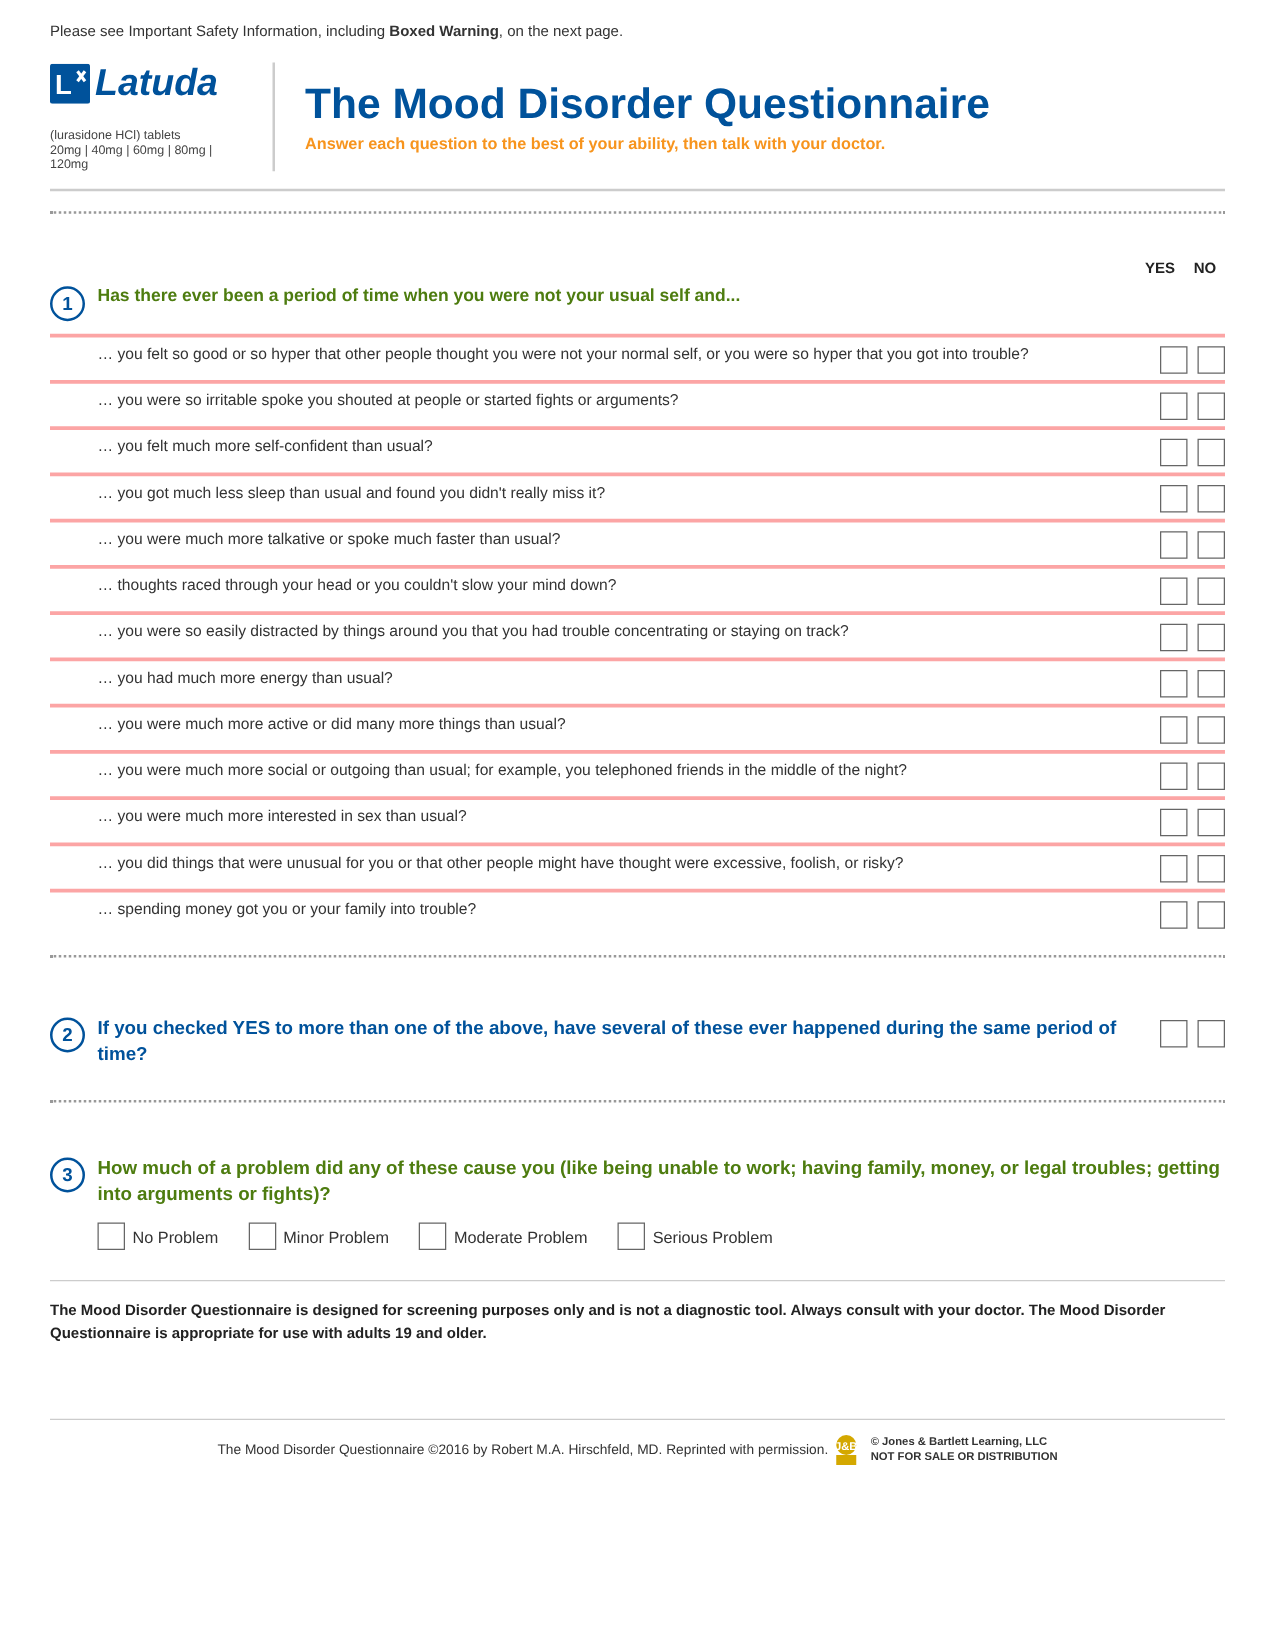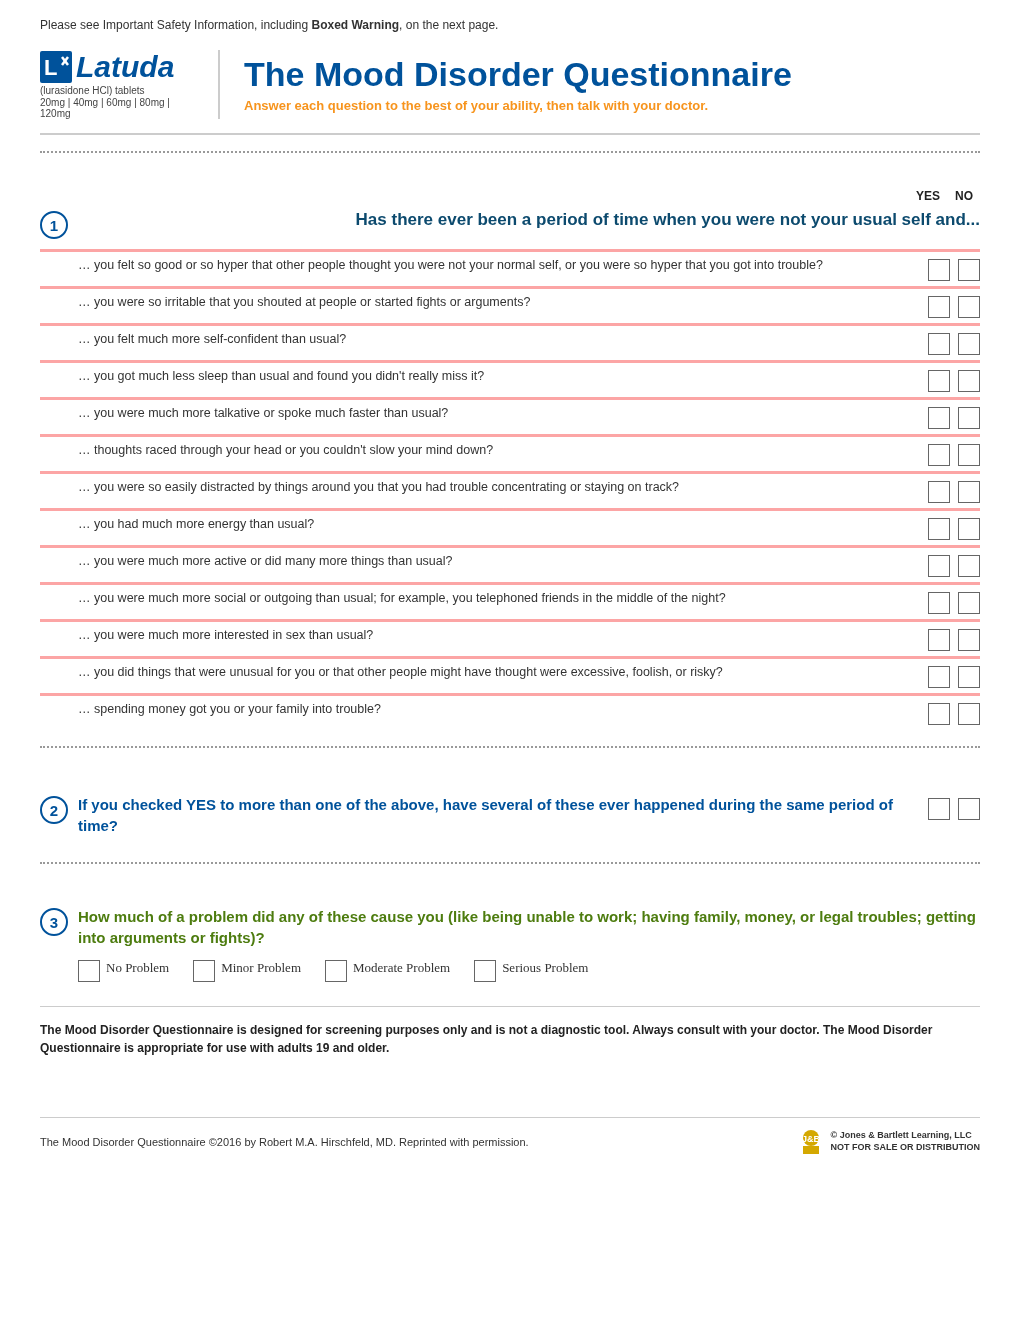--- a/index.html
+++ b/index.html
@@ -42,21 +42,21 @@
       align-items: center;
       gap: 4px;
     }
     .logo-latuda .logo-icon {
       width: 32px;
       height: 32px;
     }
     .logo-sub {
       font-size: 10px;
       color: #444;
-      margin-top: 0;
+      margin-top: 18px;
       line-height: 1.3;
     }
     .logo-dosages {
       font-size: 10px;
       color: #444;
     }
     .title-area {
       flex: 1;
     }
     .title-main {
@@ -98,26 +98,25 @@
       color: #00529b;
       font-weight: bold;
       font-size: 15px;
       display: flex;
       align-items: center;
       justify-content: center;
       flex-shrink: 0;
       margin-top: 2px;
     }
     .section-title {
-      font-size: 17px;
-      color: #0c4a6e;
+      font-size: 14px;
+      color: #4d7c0f;
       font-weight: bold;
       flex: 1;
       line-height: 1.3;
-      text-align: right;
     }
 
     
     .yes-no-header {
       display: flex;
       justify-content: flex-end;
       gap: 8px;
       margin-bottom: 6px;
       padding-right: 2px;
     }
@@ -181,23 +180,23 @@
     .problem-options {
       display: flex;
       align-items: center;
       gap: 6px;
       margin-top: 12px;
       padding-left: 38px;
       flex-wrap: wrap;
     }
     .problem-option {
       display: flex;
+      align-items: center;
       gap: 6px;
       margin-right: 18px;
-      font-family: Liberation Serif, serif;
     }
     .problem-option .checkbox-item {
       width: 22px;
       height: 22px;
     }
     .problem-label {
       font-size: 13px;
       color: #333;
     }
 
@@ -210,21 +209,21 @@
       line-height: 1.5;
       border-top: 1px solid #ccc;
       padding-top: 14px;
     }
 
     
     .footer {
       margin-top: 60px;
       display: flex;
       align-items: center;
-      justify-content: space-between;
+      justify-content: center;
       border-top: 1px solid #ccc;
       padding-top: 10px;
     }
     .footer-text {
       font-size: 11px;
       color: #333;
     }
     .footer-logo {
       display: flex;
       align-items: center;
@@ -285,21 +284,21 @@
 
   <div id="section1-items">
       <div class="question-row">
       <div class="question-text">… you felt so good or so hyper that other people thought you were not your normal self, or you were so hyper that you got into trouble?</div>
       <div class="checkboxes">
         <div class="checkbox-item"></div>
         <div class="checkbox-item"></div>
       </div>
     </div>
       <div class="question-row">
-      <div class="question-text">… you were so irritable that you shouted at people or started fights or arguments?</div>
+      <div class="question-text">… you were so irritable spoke you shouted at people or started fights or arguments?</div>
       <div class="checkboxes">
         <div class="checkbox-item"></div>
         <div class="checkbox-item"></div>
       </div>
     </div>
       <div class="question-row">
       <div class="question-text">… you felt much more self-confident than usual?</div>
       <div class="checkboxes">
         <div class="checkbox-item"></div>
         <div class="checkbox-item"></div>

